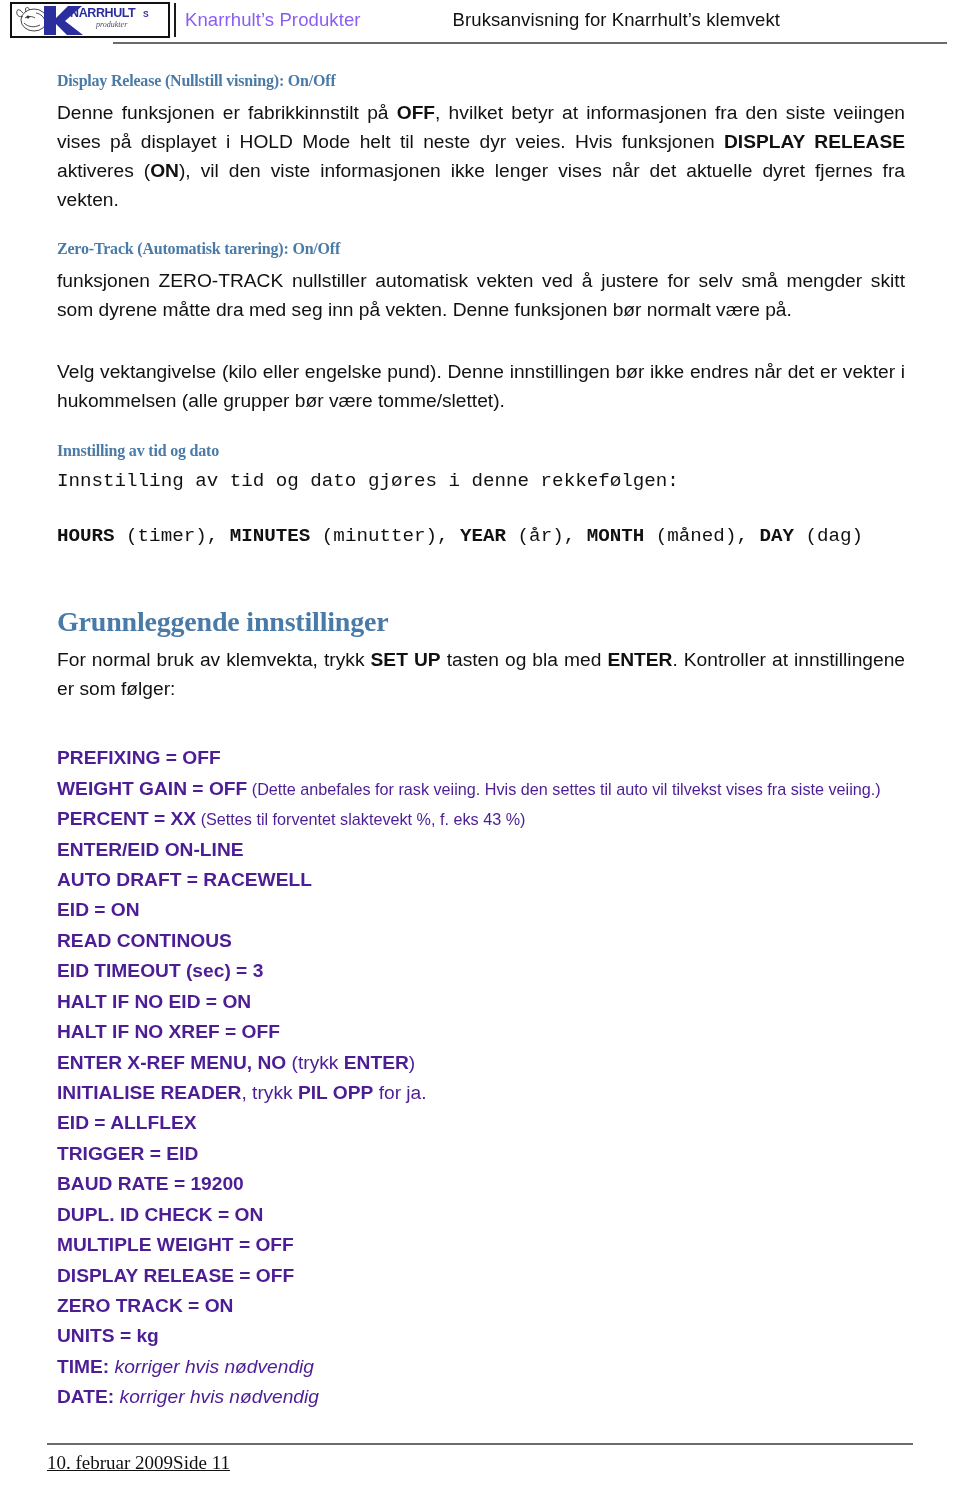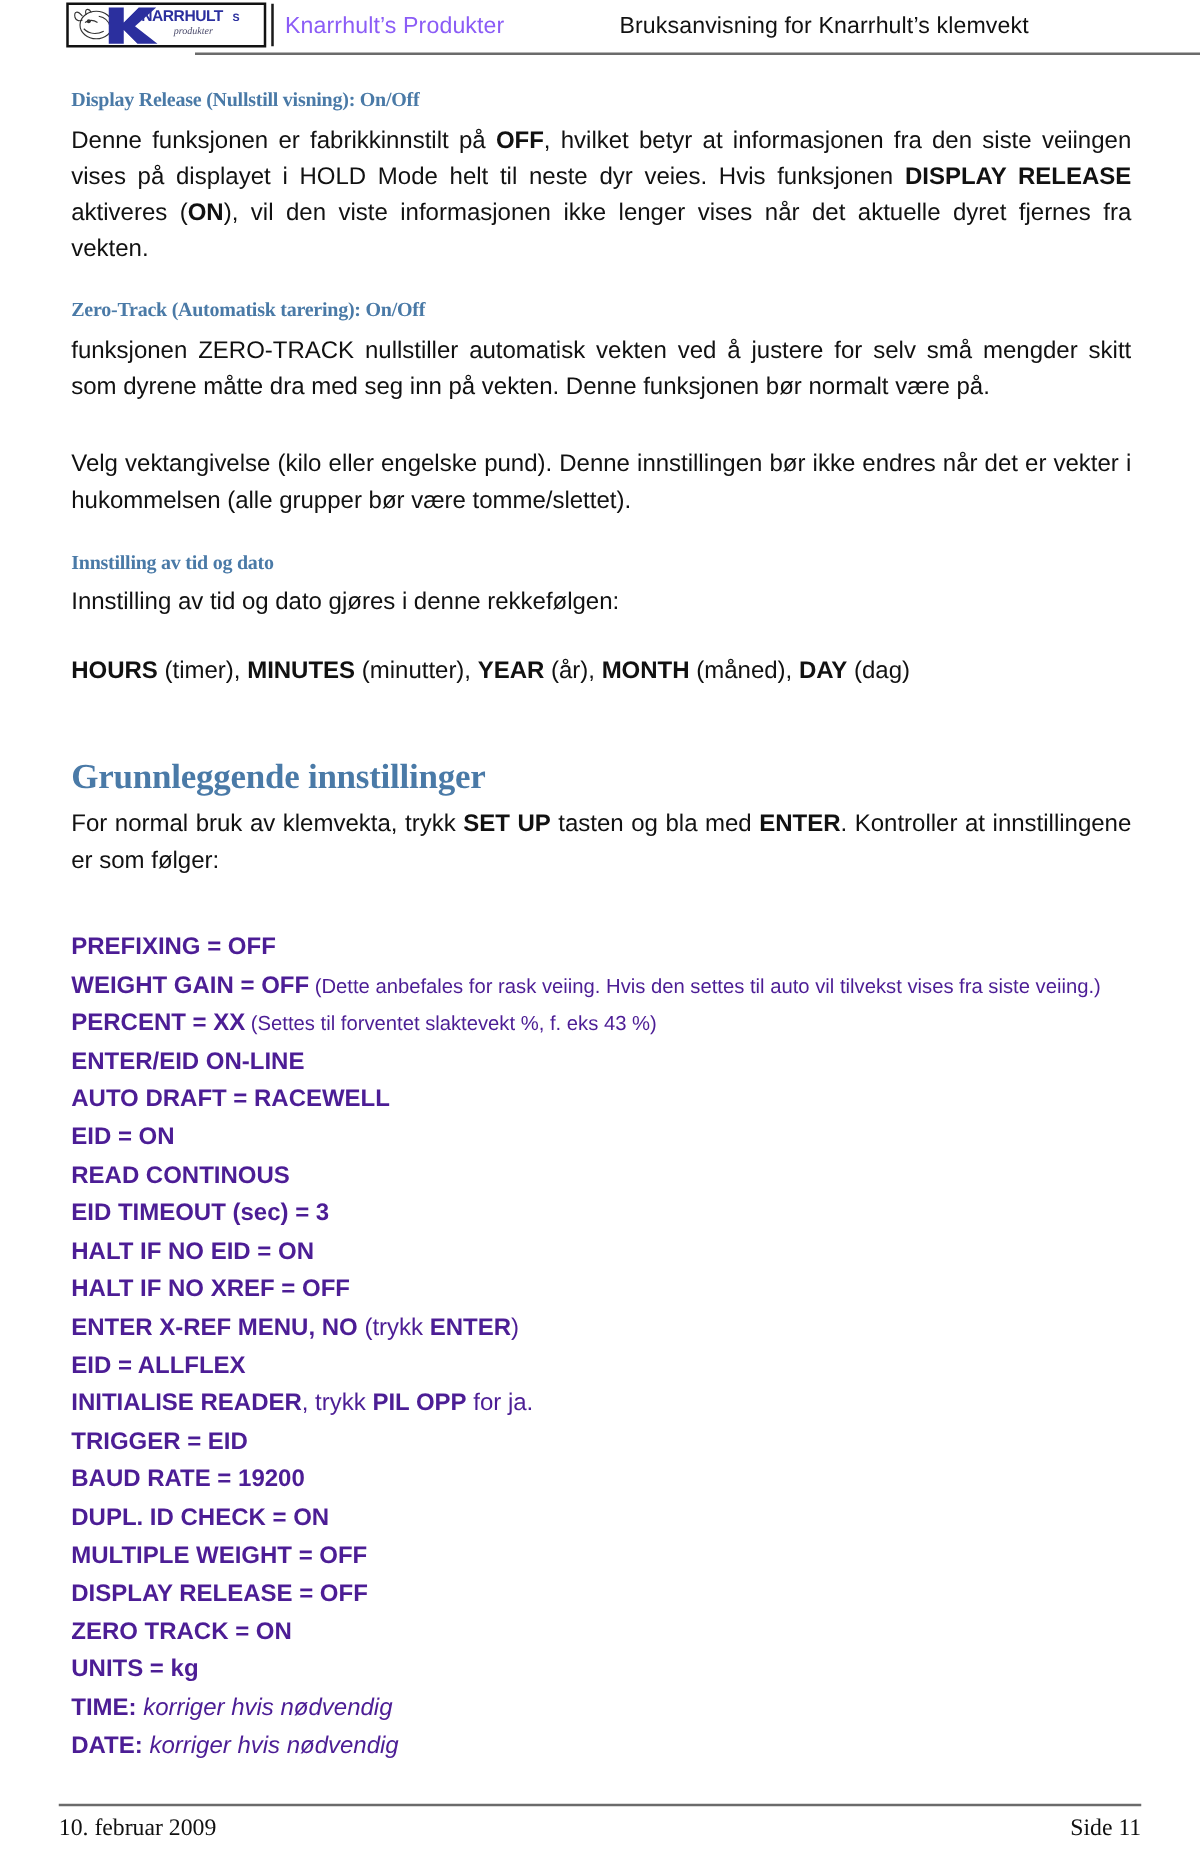--- a/index.html
+++ b/index.html
@@ -23,21 +23,20 @@
     box-sizing: border-box;
   }
 
   
   .page-header {
     position: absolute;
     top: 0;
     left: 0;
     width: 796px;
     height: 46px;
-    margin-left: 43px;
   }
   .header-row {
     display: flex;
     align-items: center;
     height: 40px;
     padding-left: 10px;
     padding-right: 14px;
   }
   .logo-box {
     width: 160px;
@@ -106,20 +105,21 @@
 
   p.body-text {
     margin: 0;
     font-size: 19.2px;
     line-height: 1.52;
     text-align: justify;
     color: #111111;
   }
   p.body-left {
     text-align: left;
+    font-family: Liberation Mono, monospace;
   }
   .b { font-weight: bold; }
 
   .gap-sm { height: 7px; }
   .gap-md { height: 26px; }
   .gap-lg { height: 40px; }
   .gap-xl { height: 54px; }
 
   
   .settings-list {
@@ -154,26 +154,26 @@
     top: 1443px;
     width: 866px;
   }
   .footer-rule {
     width: 866px;
     height: 2px;
     background: #6b6b6b;
   }
   .footer-row {
     display: flex;
-    justify-content: space-between;
     align-items: baseline;
     font-family: "Liberation Serif", serif;
     font-size: 19px;
     color: #111111;
     padding-top: 7px;
+    text-decoration: underline;
   }
 </style>
 </head>
 <body>
 
 <div class="page">
 
   <div class="page-header">
     <div class="header-row">
 
@@ -255,22 +255,22 @@
         <li><span>WEIGHT GAIN = OFF</span><span class="note"> (Dette anbefales for rask veiing. Hvis den settes til auto vil tilvekst vises fra siste veiing.)</span></li>
         <li><span>PERCENT = XX</span><span class="note"> (Settes til forventet slaktevekt %, f. eks 43 %)</span></li>
         <li><span>ENTER/EID ON-LINE</span></li>
         <li><span>AUTO DRAFT = RACEWELL</span></li>
         <li><span>EID = ON</span></li>
         <li><span>READ CONTINOUS</span></li>
         <li><span>EID TIMEOUT (sec) = 3</span></li>
         <li><span>HALT IF NO EID = ON</span></li>
         <li><span>HALT IF NO XREF = OFF</span></li>
         <li><span>ENTER X-REF MENU, NO</span><span class="plain"> (trykk </span><span>ENTER</span><span class="plain">)</span></li>
+        <li><span>INITIALISE READER</span><span class="plain">, trykk </span><span>PIL OPP</span><span class="plain"> for ja.</span></li>
         <li><span>EID = ALLFLEX</span></li>
-        <li><span>INITIALISE READER</span><span class="plain">, trykk </span><span>PIL OPP</span><span class="plain"> for ja.</span></li>
         <li><span>TRIGGER = EID</span></li>
         <li><span>BAUD RATE = 19200</span></li>
         <li><span>DUPL. ID CHECK = ON</span></li>
         <li><span>MULTIPLE WEIGHT = OFF</span></li>
         <li><span>DISPLAY RELEASE = OFF</span></li>
         <li><span>ZERO TRACK = ON</span></li>
         <li><span>UNITS = kg</span></li>
         <li><span>TIME:</span><span class="ital"> korriger hvis nødvendig</span></li>
         <li><span>DATE:</span><span class="ital"> korriger hvis nødvendig</span></li>
       </ul>

